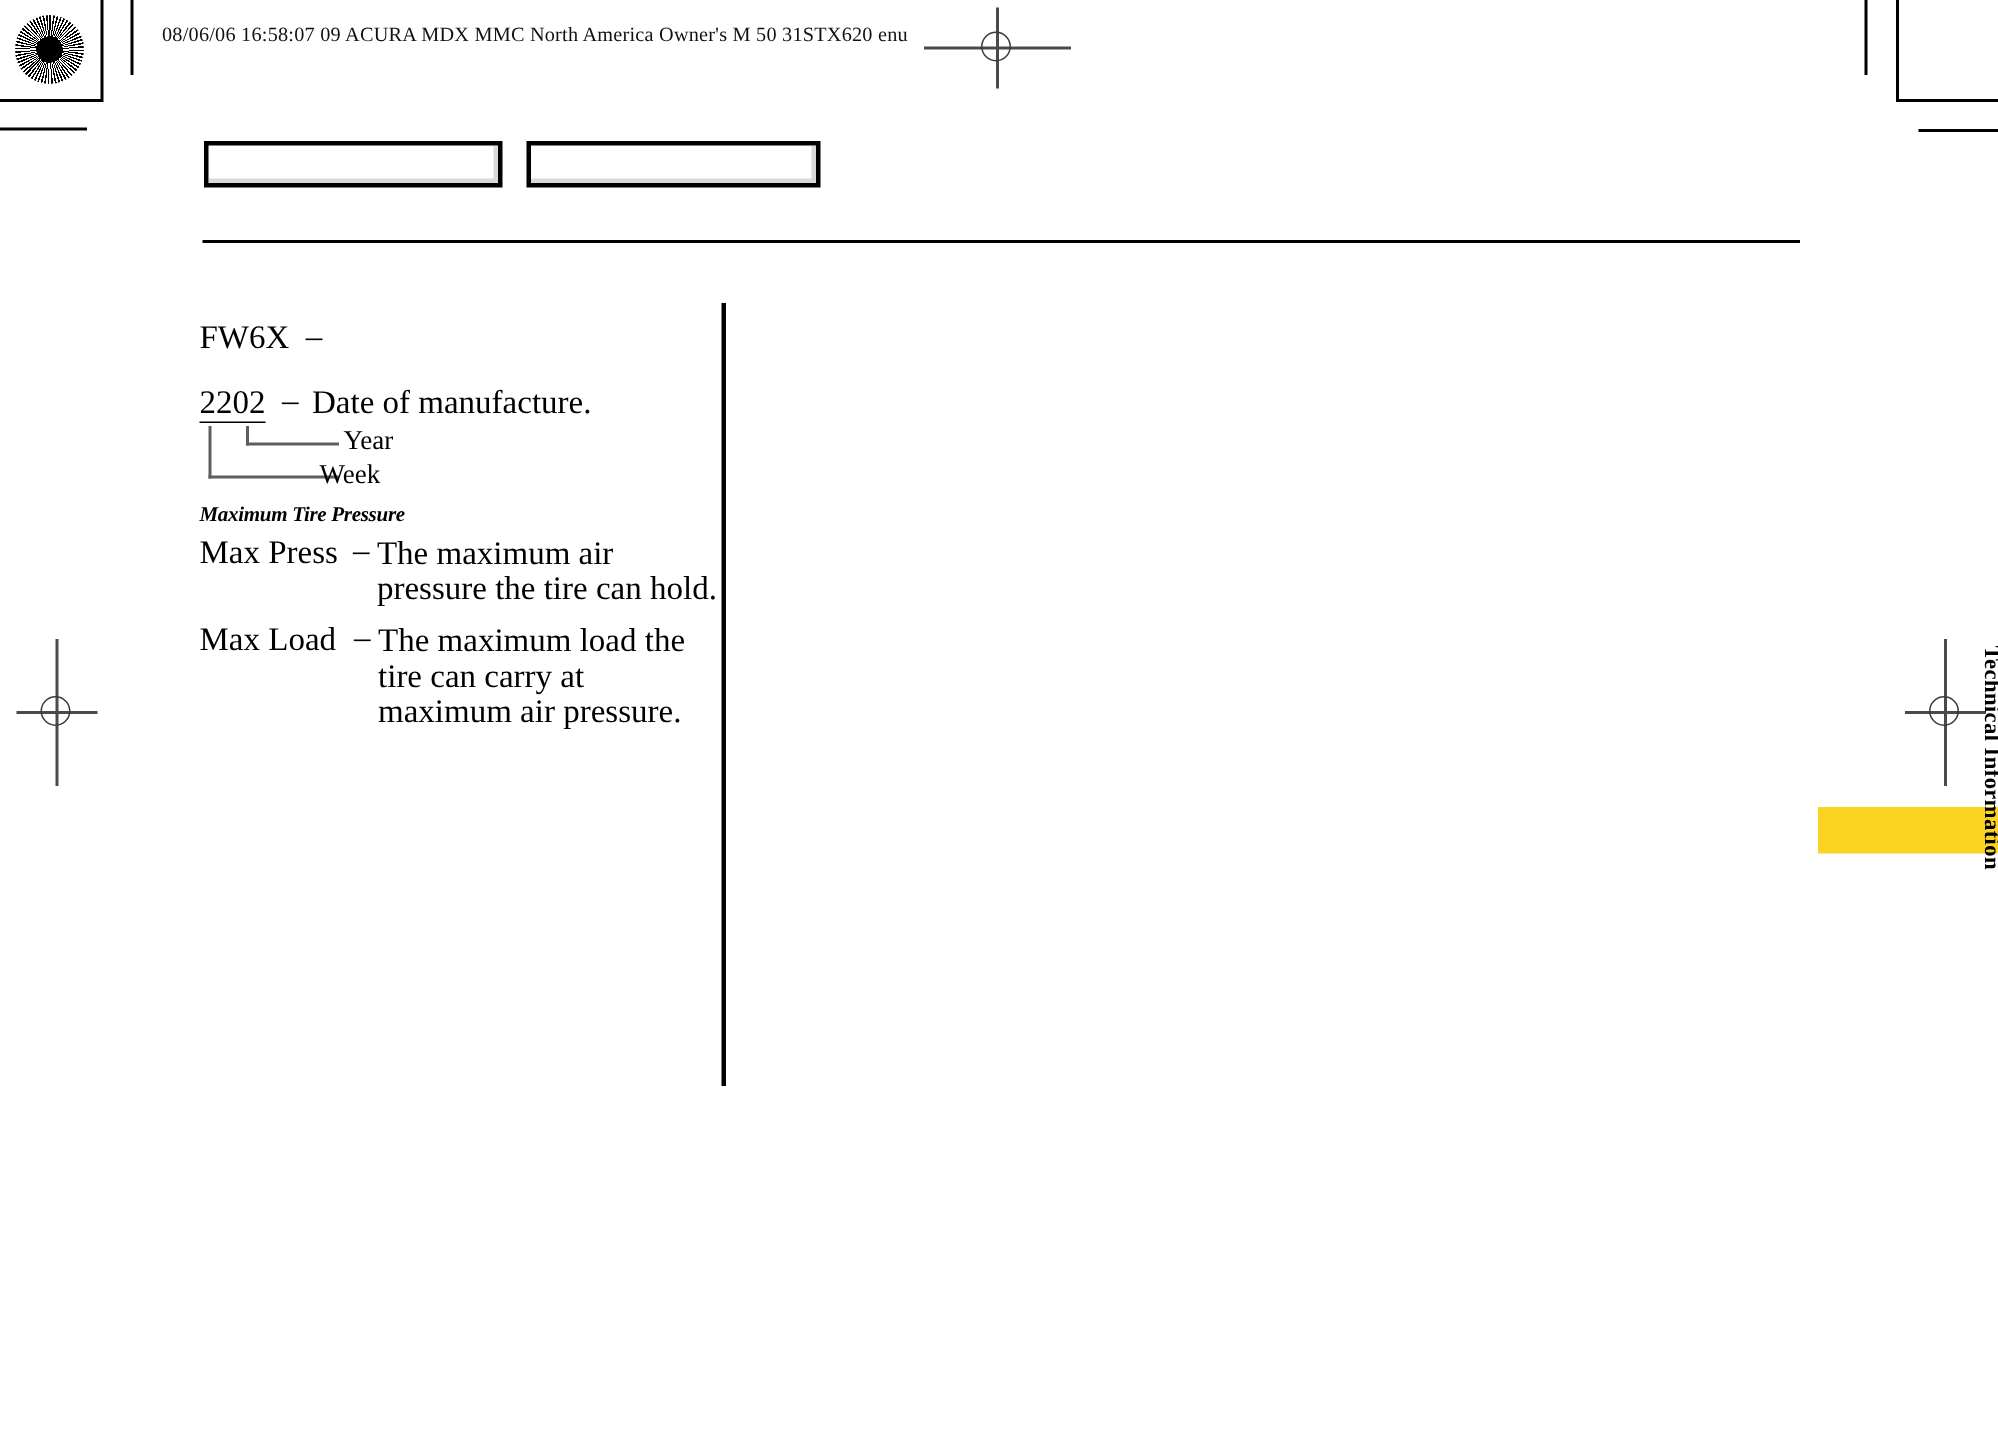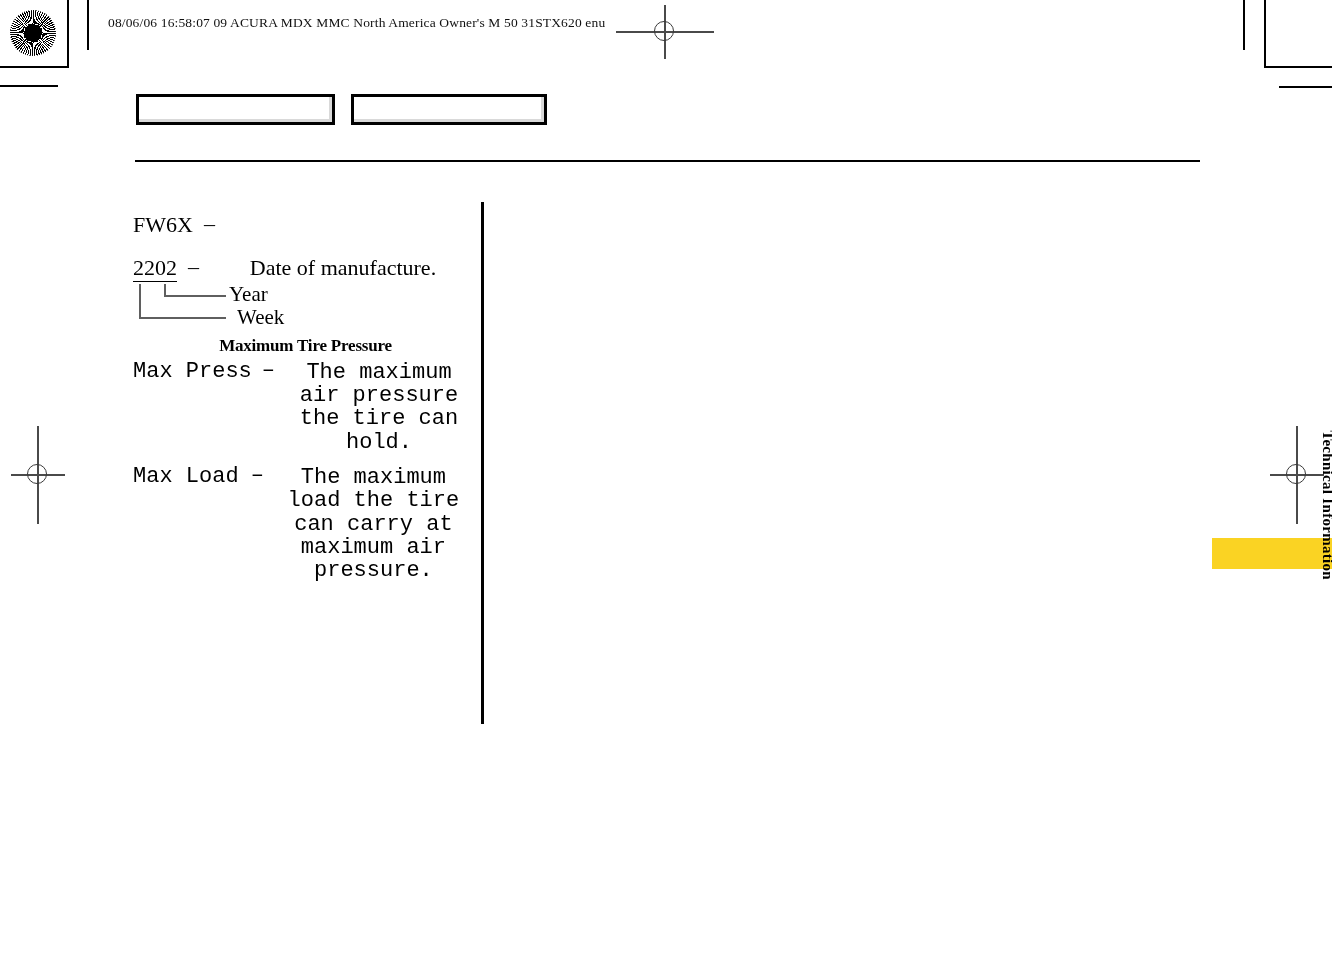--- a/index.html
+++ b/index.html
@@ -12,21 +12,20 @@
     font-family: "Liberation Serif", "DejaVu Serif", serif;
     color: #000000;
     -webkit-font-smoothing: antialiased;
   }
   #page {
     position: relative;
     width: 1332px;
     height: 724px;
     overflow: hidden;
     background: #ffffff;
-    text-align: center;
   }
 
   
   .crop-line {
     position: absolute;
     background: #000000;
   }
   .starburst {
     position: absolute;
     width: 46px;
@@ -164,37 +163,38 @@
 
   
   .bracket-area {
     position: relative;
     height: 50px;
     margin-top: 2px;
   }
   .bracket-line { position: absolute; background: #5f5f5f; }
   .label-year, .label-week {
     position: absolute;
-    font-size: 21px;
+    font-size: 18px;
     line-height: 1;
     white-space: nowrap;
     color: #000000;
   }
   .label-year { left: 96px; top: 0px; }
-  .label-week { left: 104px; top: 23px; }
+  .label-week { left: 80px; top: 23px; }
 
   .subhead {
     font-family: "Liberation Serif", "DejaVu Serif", serif;
     font-weight: bold;
-    font-size: 17px;
+    font-style: italic;
+    font-size: 14px;
     letter-spacing: -0.2px;
     margin: 2px 0 5px 0;
     white-space: nowrap;
   }
-  .row-press, .row-load { margin-bottom: 2px; font-family: Liberation Mono, monospace; }
+  .row-press, .row-load { margin-bottom: 2px; }
   .row-press .desc, .row-load .desc { line-height: 1.06; }
   .row-press .dash { padding: 0 5px 0 10px; }
   .row-load .dash  { padding: 0 5px 0 12px; }
   .spacer-sm { height: 10px; }
 
   
   .tab-swatch {
     position: absolute;
     right: 0;
     top: 538px;

